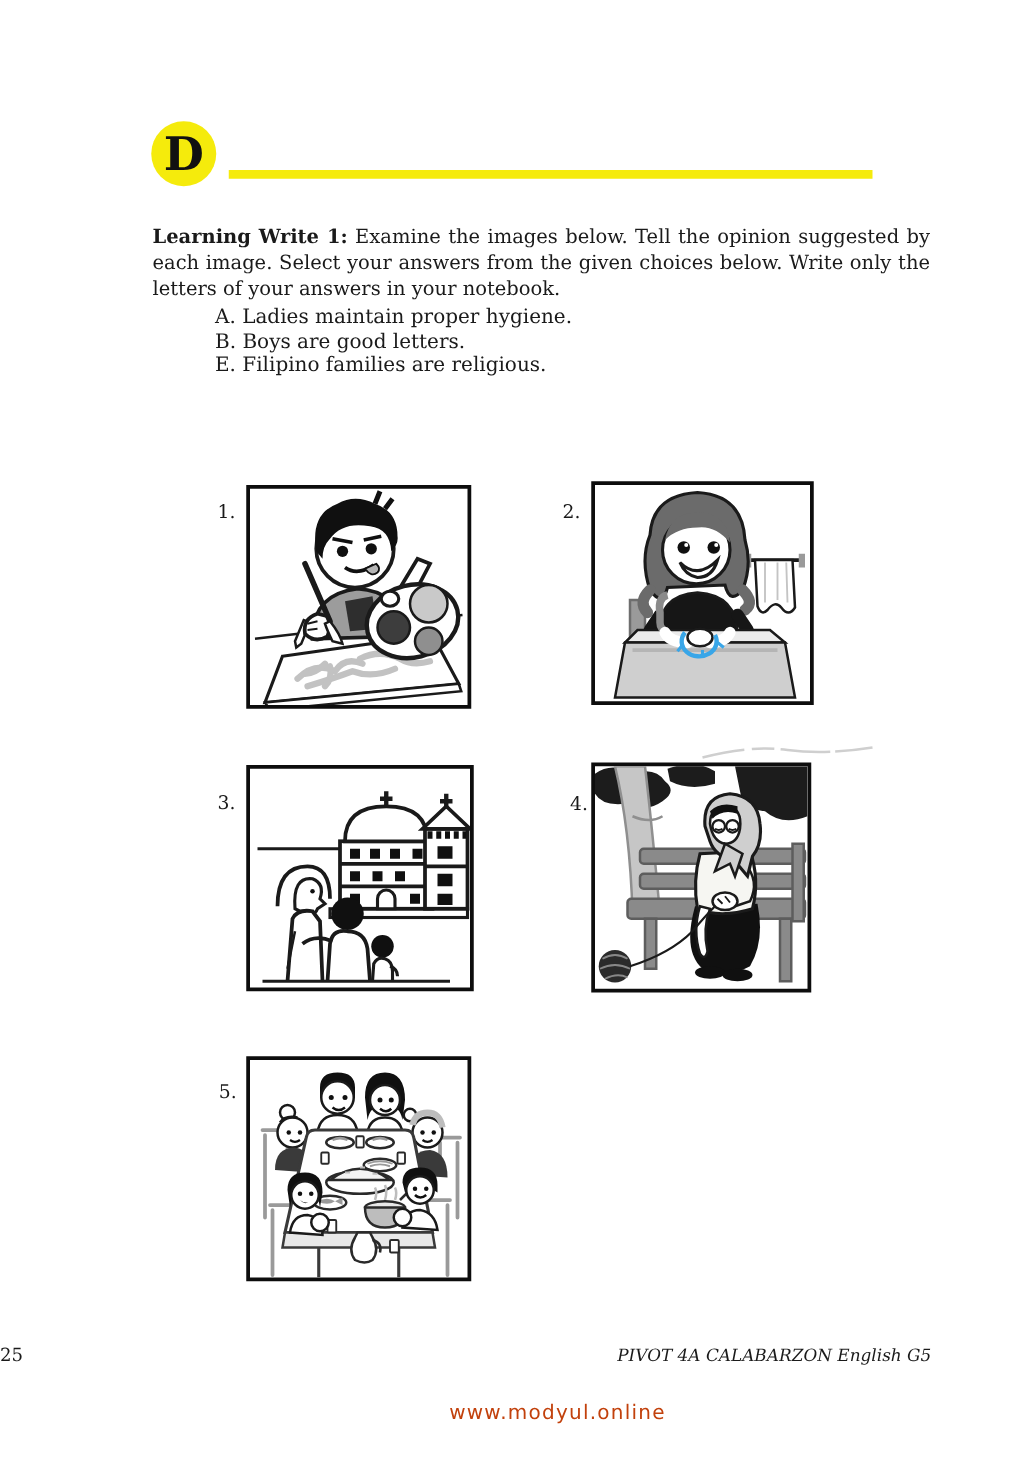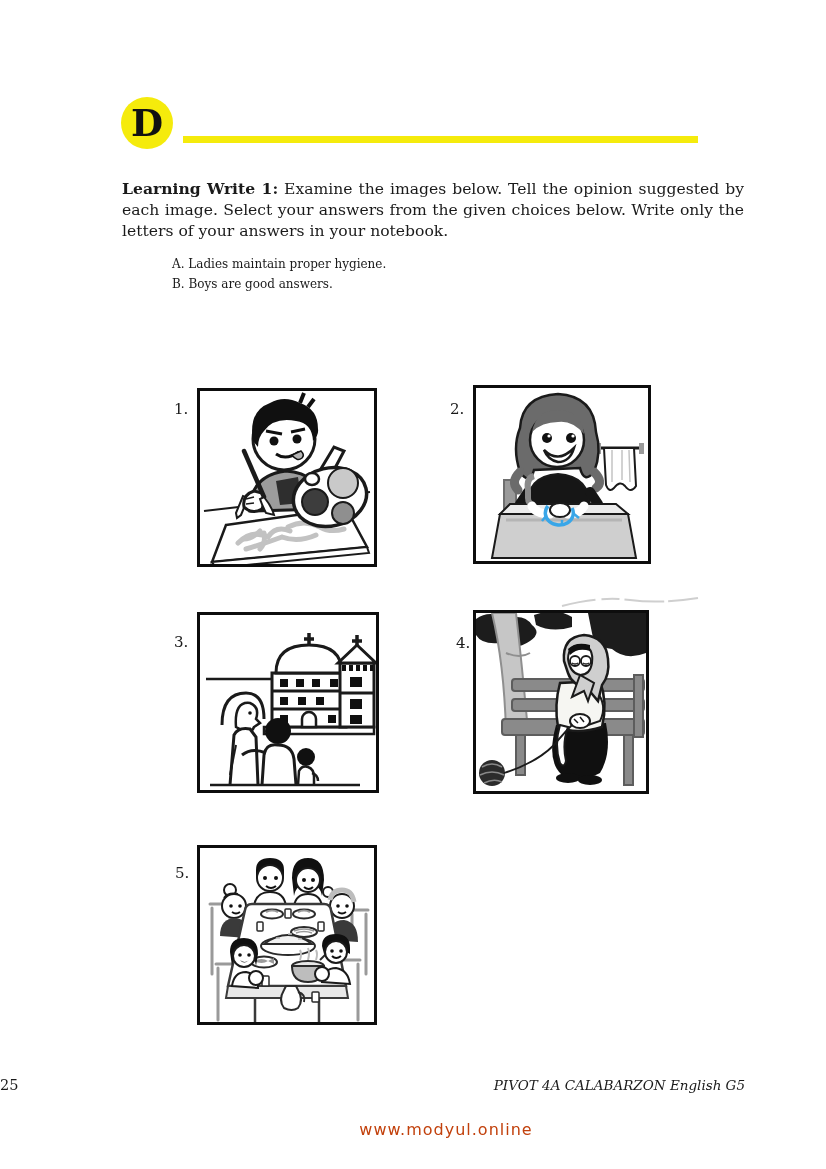--- a/index.html
+++ b/index.html
@@ -24,21 +24,21 @@
   }
   
   .task-para{
     position:absolute;left:122px;top:162px;width:622px;
     font-size:15.6px;line-height:21px;text-align:justify;
   }
   .task-para b{font-weight:bold;}
   
   .choices{
     position:absolute;left:172px;top:243px;
-    font-size:12px;line-height:19.6px;margin-top:12px;
+    font-size:16px;line-height:19.6px;
   }
   .choice{white-space:nowrap;}
   
   .fig-number{
     position:absolute;font-size:15px;color:#1a1a1a;
   }
   .fig-frame{
     position:absolute;border:3px solid #0d0d0d;background:#ffffff;
     box-sizing:border-box;
   }
@@ -66,21 +66,22 @@
 
   <div class="section-badge">
     <span>D</span>
   </div>
   <div class="section-line"></div>
 
   <p class="task-para"><b>Learning Write 1:</b> <span>Examine the images below. Tell the opinion suggested by each image. Select your answers from the given choices below. Write only the letters of your answers in your notebook.</span></p>
 
   <div class="choices">
     <div class="choice"><span>A.</span> <span>Ladies maintain proper hygiene.</span></div>
-    <div class="choice"><span>B.</span> <span>Boys are good answers.</span></div>
+    <div class="choice"><span>B.</span> <span>Boys are good letters.</span></div>
+    <div class="choice"><span>E.</span> <span>Filipino families are religious.</span></div>
   </div>
 
   <span class="fig-number" style="left:174px;top:400px;">1.</span>
   <div class="fig-frame" style="left:197px;top:388px;width:180px;height:179px;" aria-label="A boy happily painting a picture with a paintbrush and a palette of paints">
     <svg viewBox="0 0 174 173">
       <path d="M110 96 L134 56 L144 60 L124 98 Z" fill="#fff" stroke="#1a1a1a" stroke-width="3"></path>
       <path d="M4 120 L56 114" stroke="#1a1a1a" stroke-width="2" fill="none"></path>
       <path d="M120 106 L170 101" stroke="#1a1a1a" stroke-width="2" fill="none"></path>
       <path d="M50 116 Q52 84 86 80 Q120 82 122 114 L122 118 L50 120 Z" fill="#9c9c9c" stroke="#1a1a1a" stroke-width="3"></path>
       <path d="M76 90 L98 86 L102 112 L80 114 Z" fill="#2e2e2e"></path>

